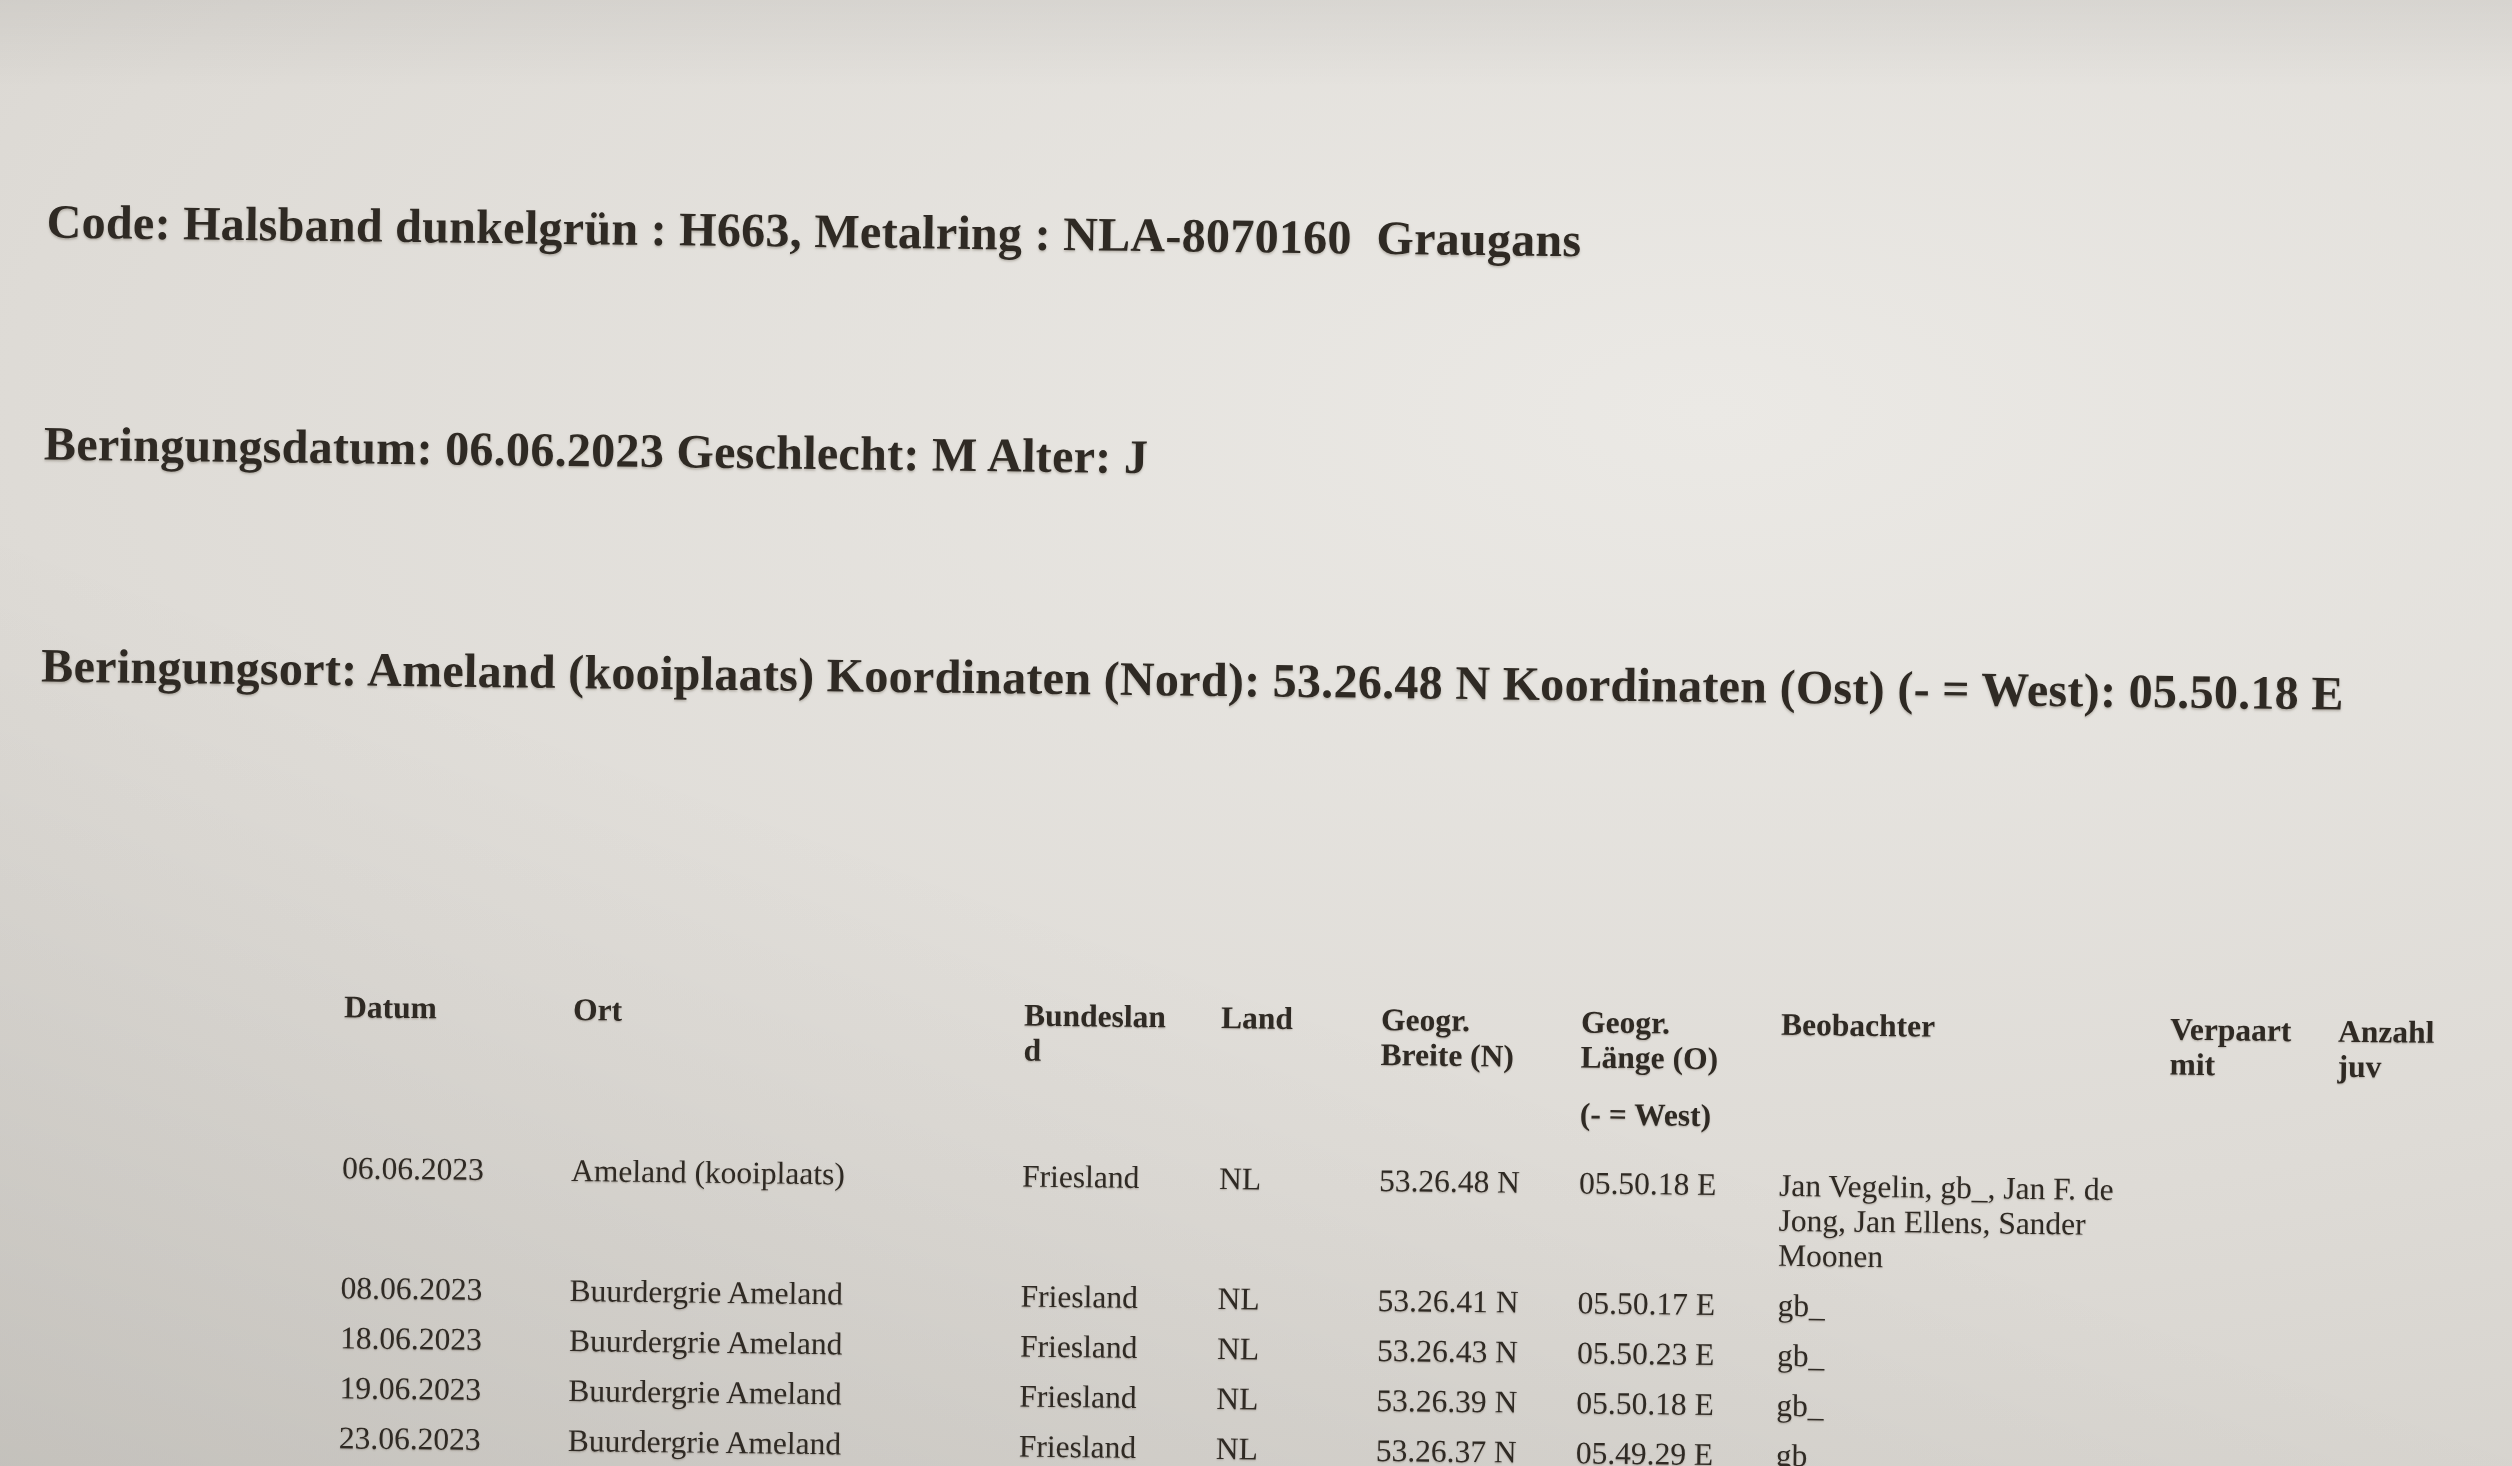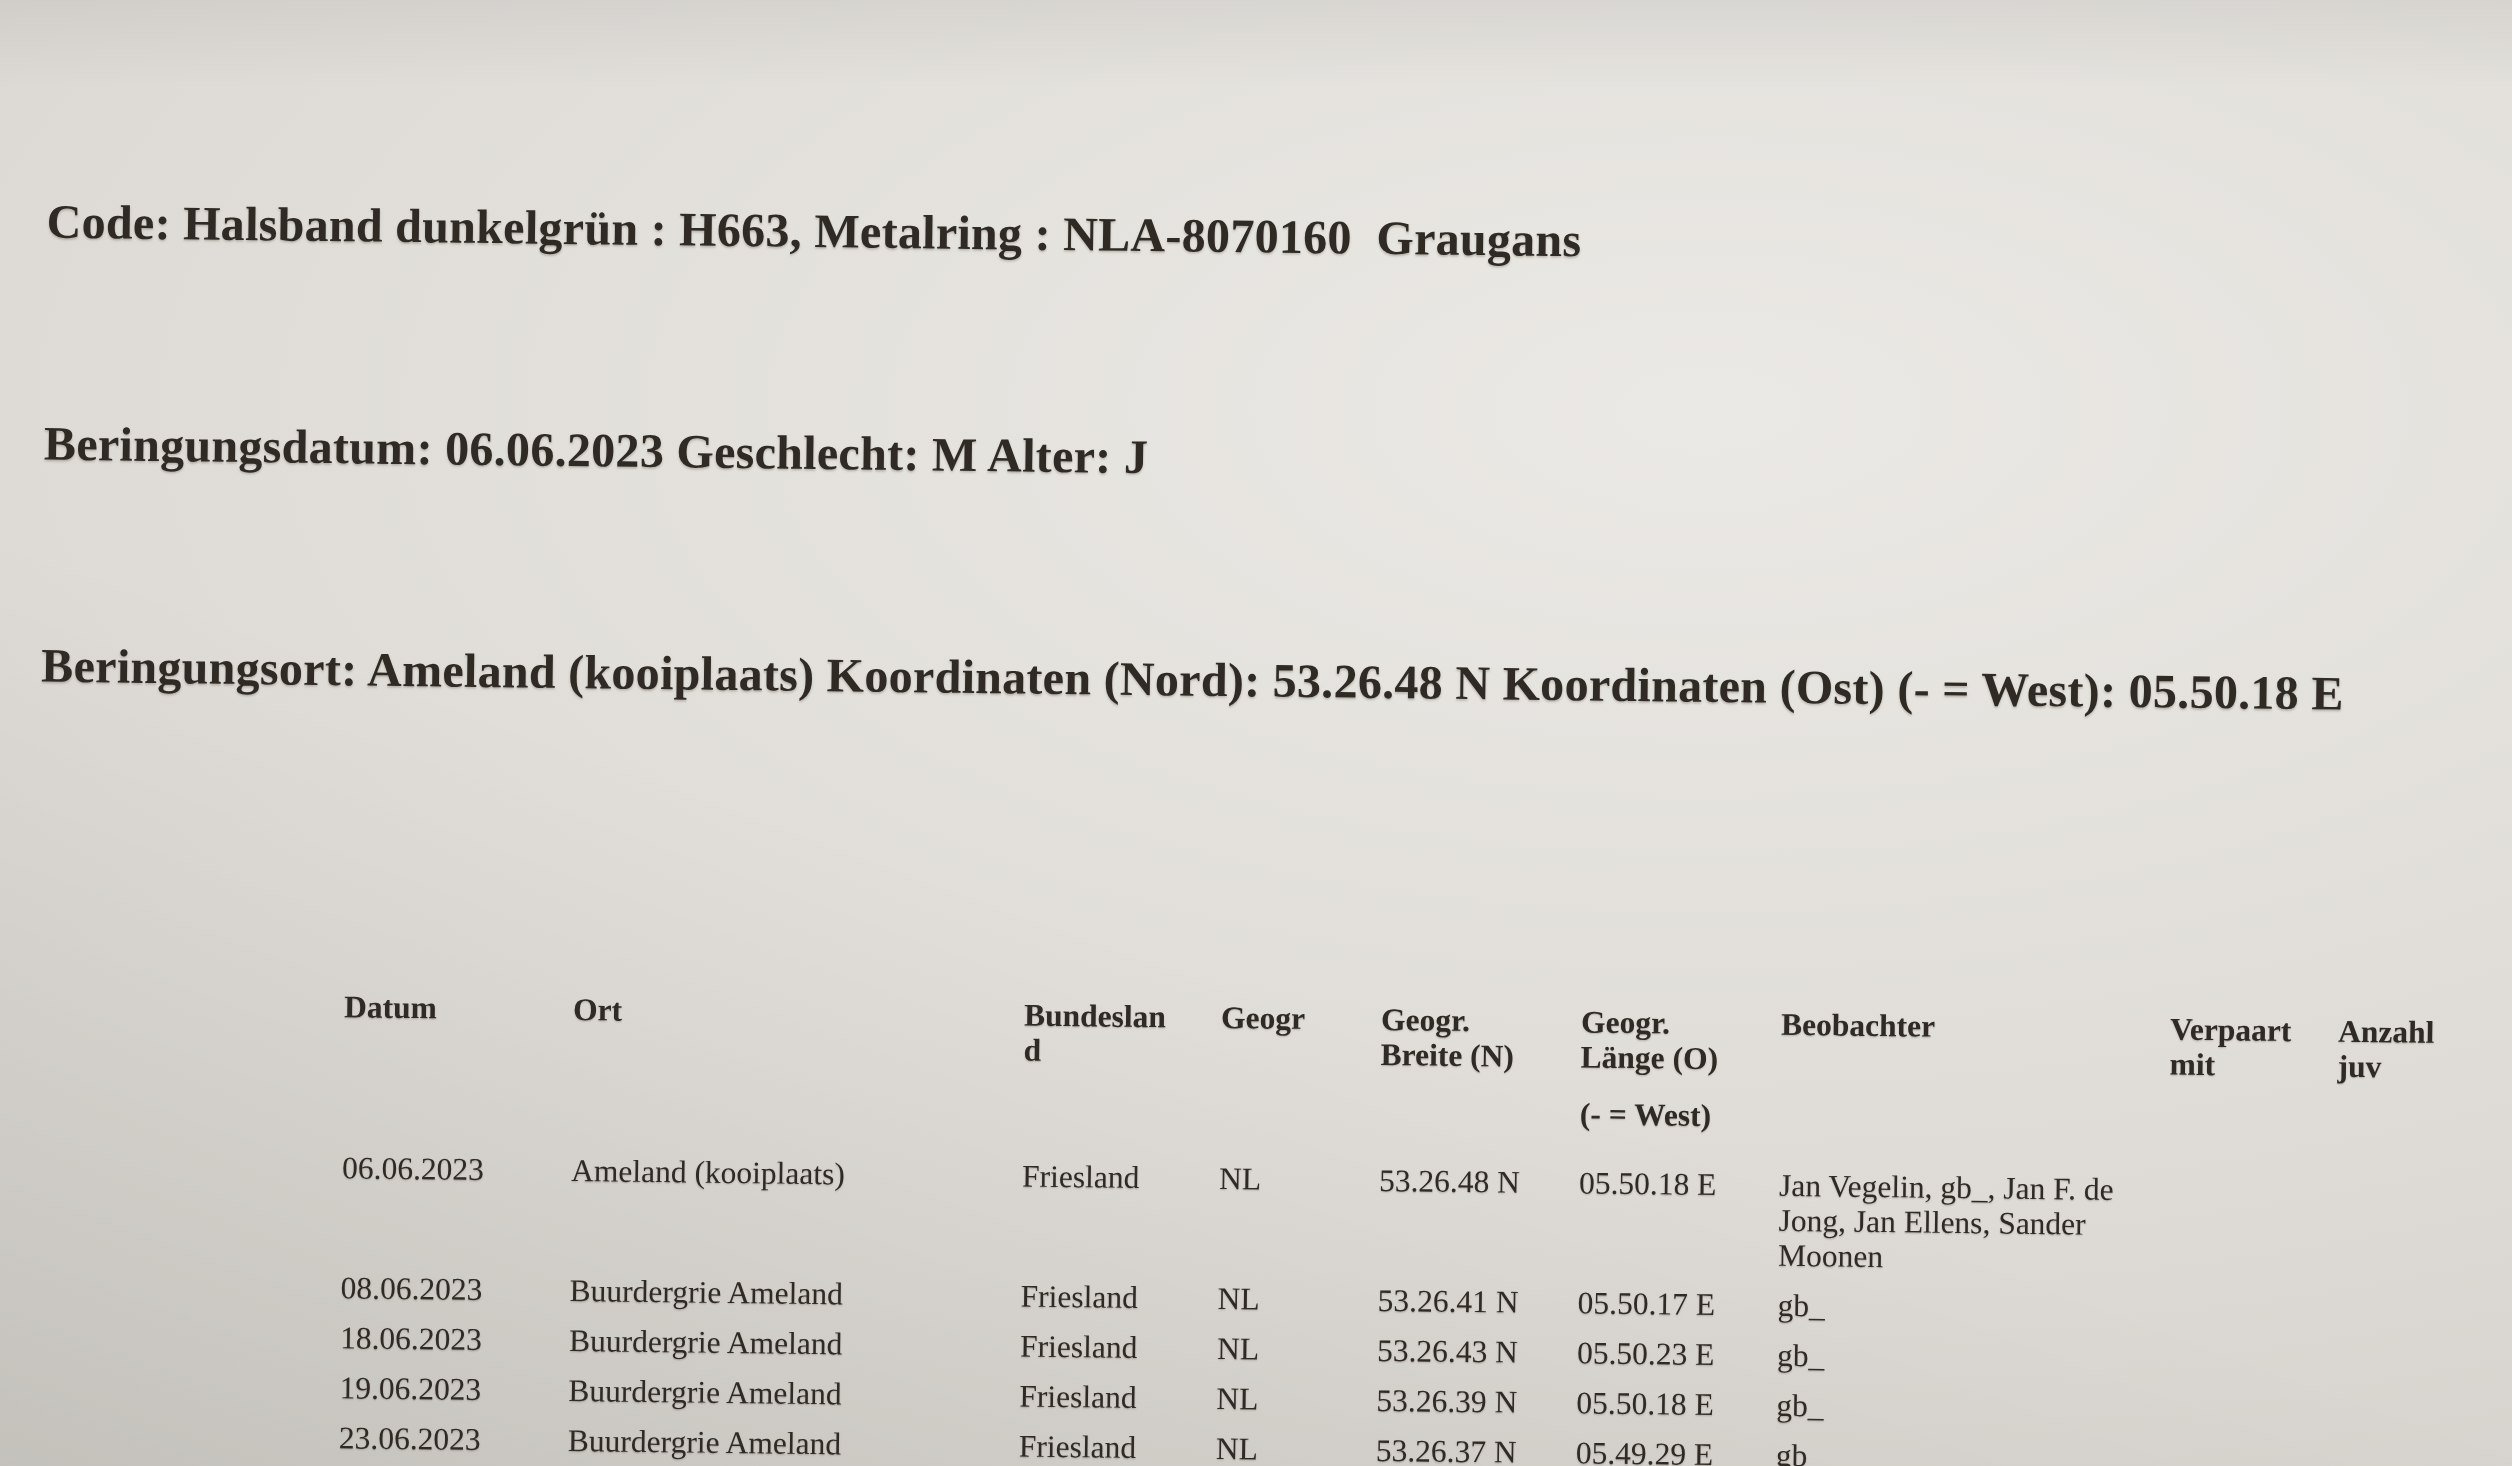--- a/index.html
+++ b/index.html
@@ -68,21 +68,21 @@
     <div>Code: Halsband dunkelgrün : H663, Metalring : NLA-8070160  Graugans</div>
     <div>Beringungsdatum: 06.06.2023 Geschlecht: M Alter: J</div>
     <div>Beringungsort: Ameland (kooiplaats) Koordinaten (Nord): 53.26.48 N Koordinaten (Ost) (- = West): 05.50.18 E</div>
   </div>
 
   <div class="sight-table">
     <div class="thead" id="thead">
         <div class="th c-datum"><span class="th-label">Datum</span></div>
         <div class="th c-ort"><span class="th-label">Ort</span></div>
         <div class="th c-bundesland"><span class="th-label">Bundesland</span></div>
-        <div class="th c-land"><span class="th-label">Geogr</span></div>
+        <div class="th c-land"><span class="th-label">Land</span></div>
         <div class="th c-geogr-breite"><span class="th-label">Geogr. Breite (N)</span></div>
         <div class="th c-geogr-laenge"><span class="th-label">Geogr. Länge (O)</span><span class="th-note">(- = West)</span></div>
         <div class="th c-beobachter"><span class="th-label">Beobachter</span></div>
         <div class="th c-verpaart-mit"><span class="th-label">Verpaart mit</span></div>
         <div class="th c-anzahl-juv"><span class="th-label">Anzahl juv</span></div>
       </div>
     <div id="tbody">
         <div class="trow">
           <div class="td c-datum">06.06.2023</div>
           <div class="td c-ort">Ameland (kooiplaats)</div>

